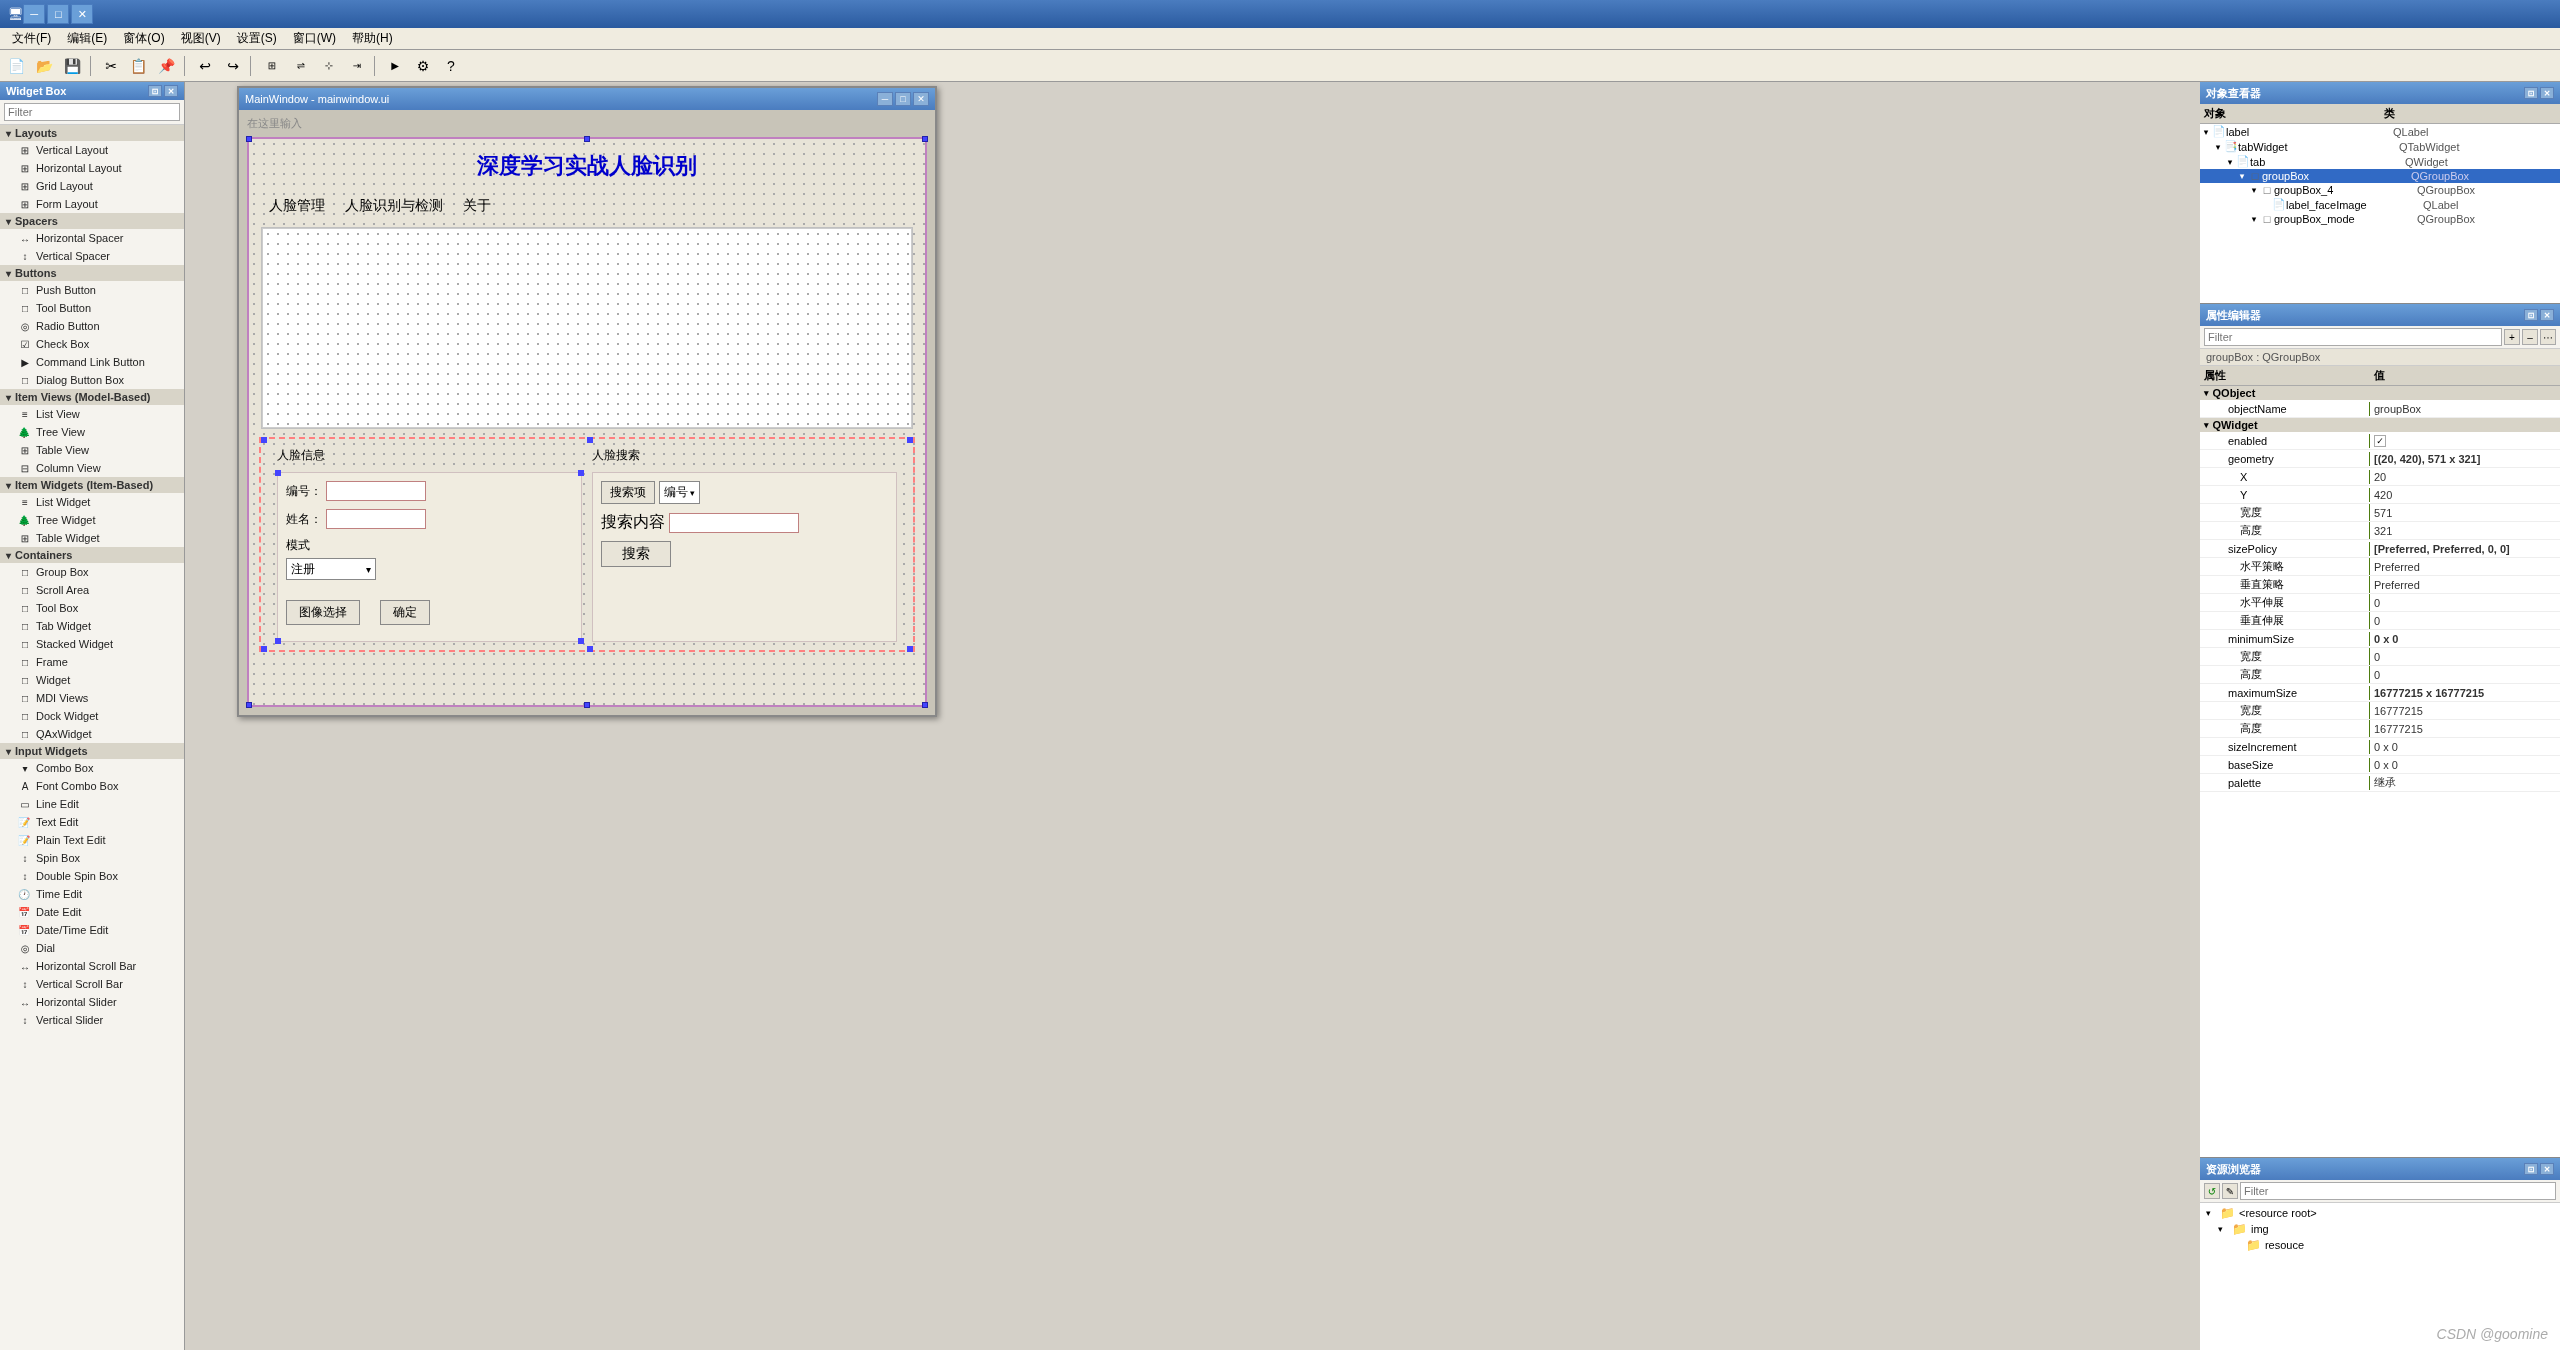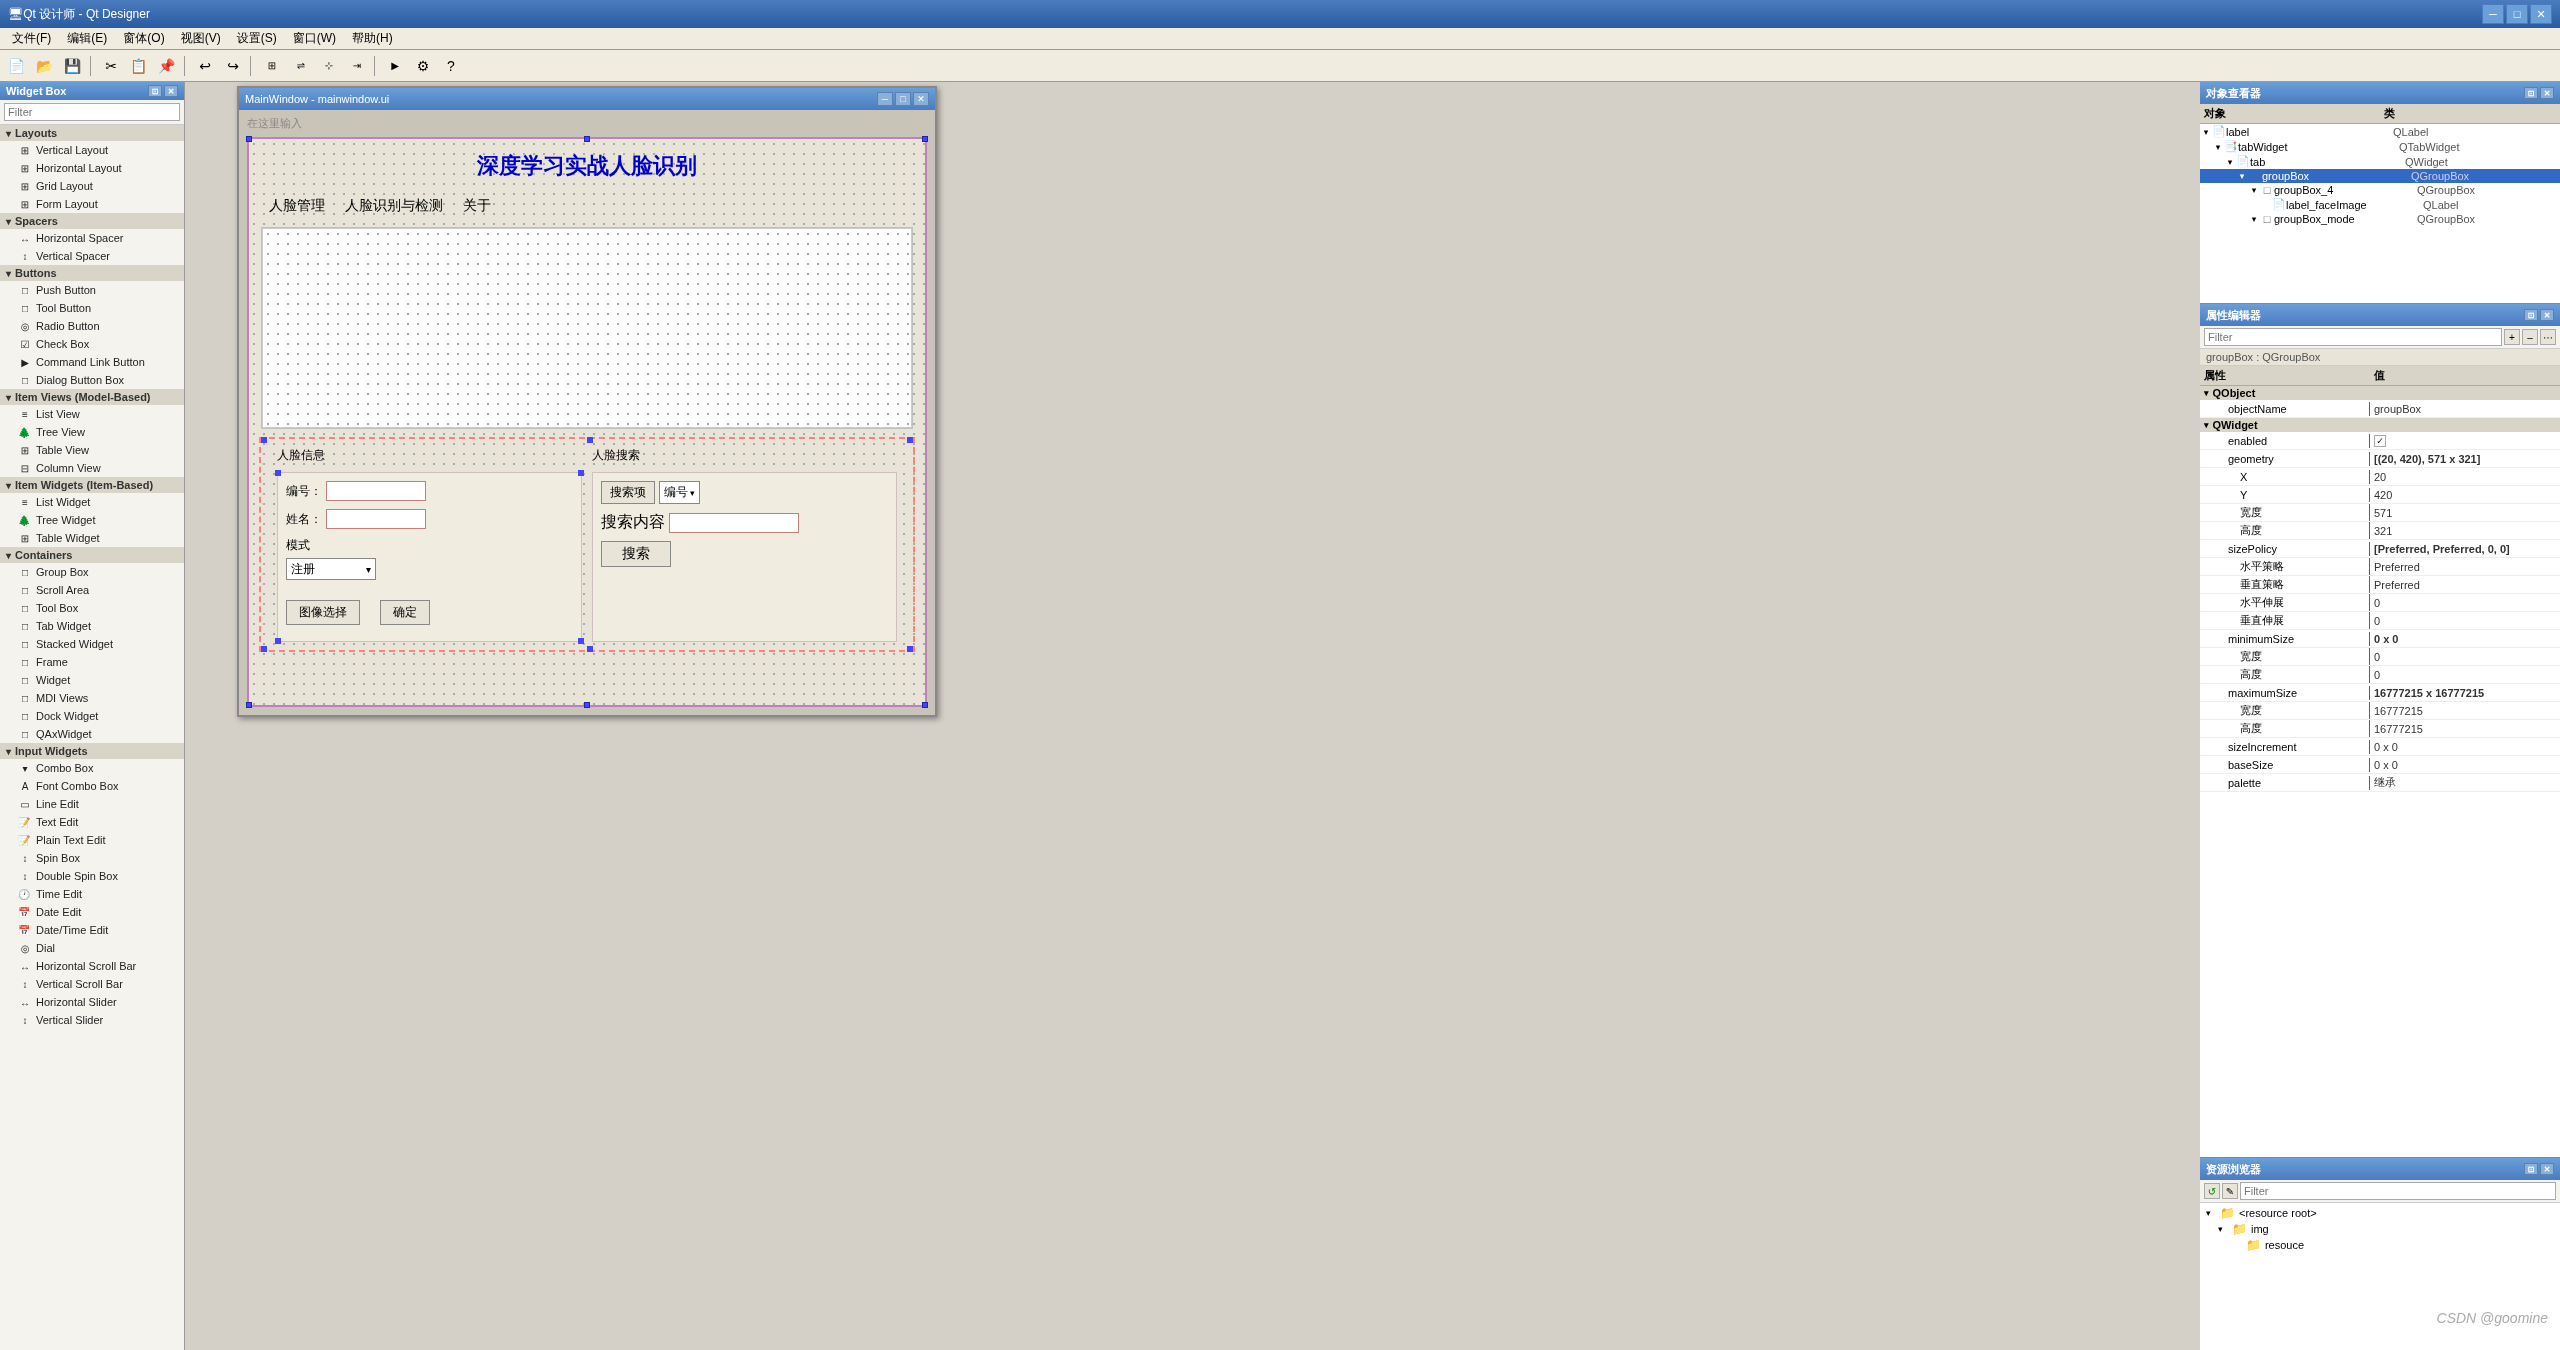--- a/index.html
+++ b/index.html
@@ -533,21 +533,21 @@
       align-items: center;
       padding: 1px 4px;
       cursor: pointer;
       gap: 4px;
     }
     .rb-expand { width: 10px; font-size: 9px; }
     .rb-icon { color: #888; font-size: 12px; }
 
     .watermark {
       position: absolute;
-      bottom: 24px;
+      bottom: 8px;
       right: 12px;
       font-size: 14px;
       color: #888;
       opacity: 0.7;
       font-style: italic;
     }
 
     
     .tab-blank {
       height: 210px;
@@ -572,21 +572,20 @@
     
     ::-webkit-scrollbar { width: 8px; height: 8px; }
     ::-webkit-scrollbar-track { background: #d8d4c8; }
     ::-webkit-scrollbar-thumb { background: #a8a4a0; border: 1px solid #888; }
   </style>
 </head>
 <body>
 
 <div class="title-bar">
   <span>🖥 </span>
-  <span class="title-bar-title">Qt 设计师 - Qt Designer</span>
   <div class="title-bar-buttons">
     <div class="title-bar-btn">─</div>
     <div class="title-bar-btn">□</div>
     <div class="title-bar-btn">✕</div>
   </div>
 </div>
 
 <div class="menu-bar">
   <span class="menu-item">文件(F)</span>
   <span class="menu-item">编辑(E)</span>

